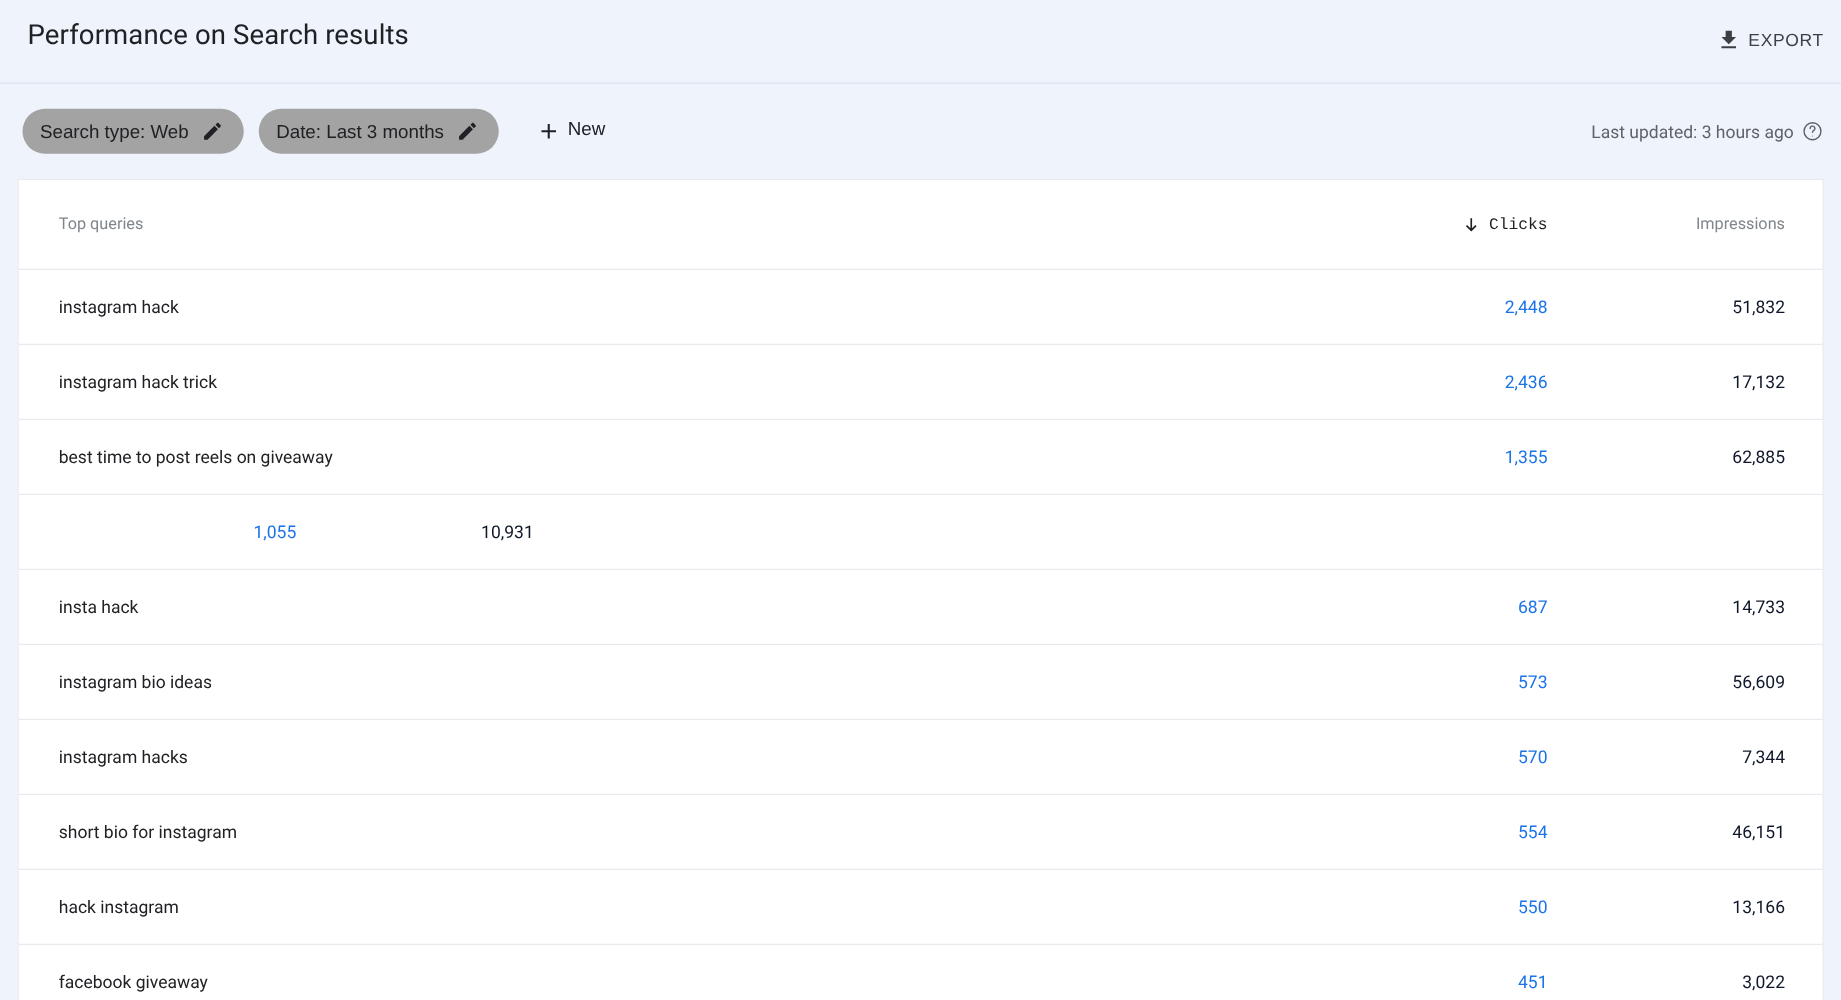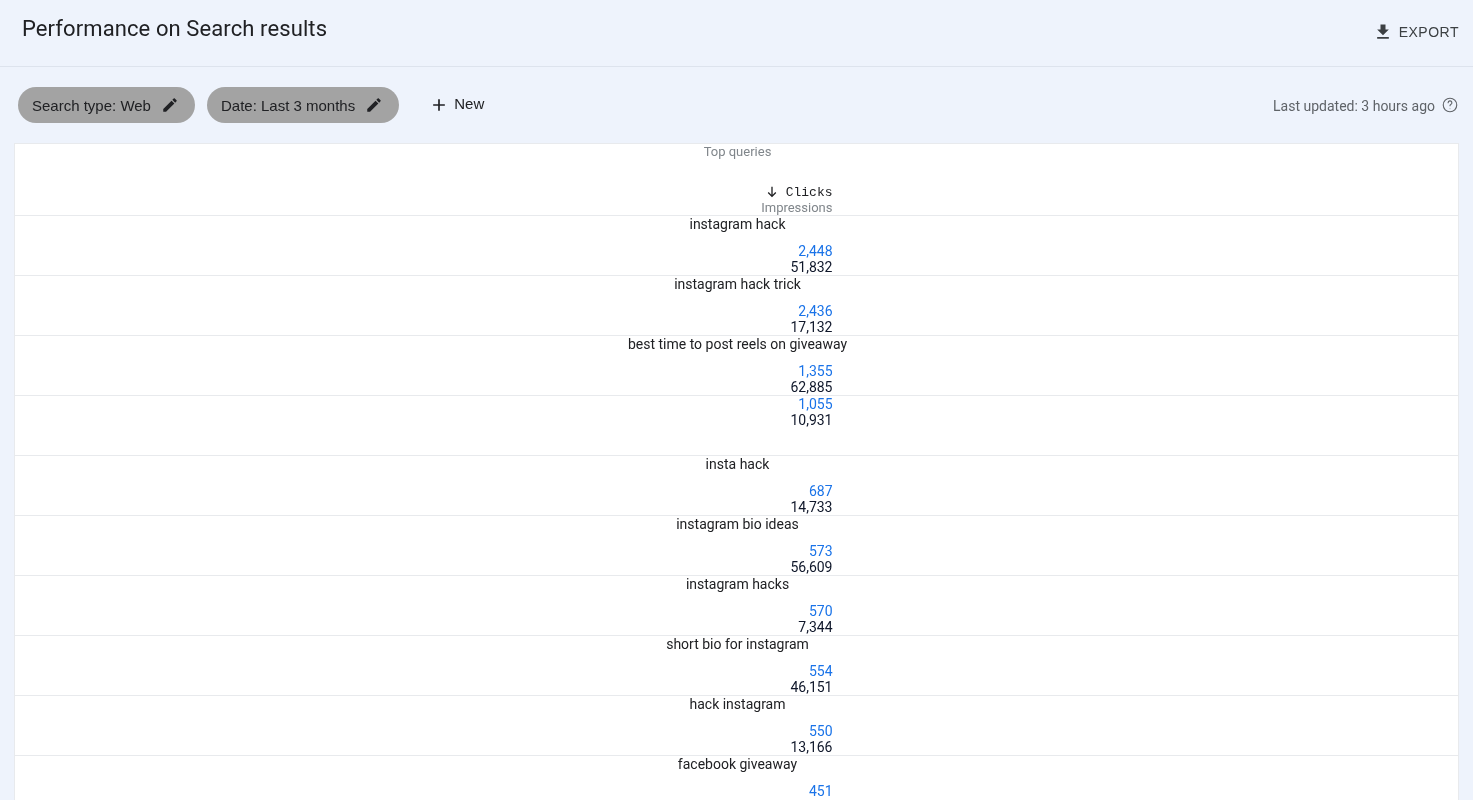--- a/index.html
+++ b/index.html
@@ -106,21 +106,20 @@
       margin: 0 14px;
       border: 1px solid #e8eaed;
       border-bottom: none;
     }
     .row {
       display: flex;
       align-items: center;
       border-bottom: 1px solid #e8eaed;
       padding: 0 30px 0 32px;
       height: 60px;
-      flex-direction: column;
     }
     .row.header-row {
       height: 72px;
     }
     .col-query {
       flex: 1;
       font-size: 14px;
       color: #202124;
       text-align: left;
     }

